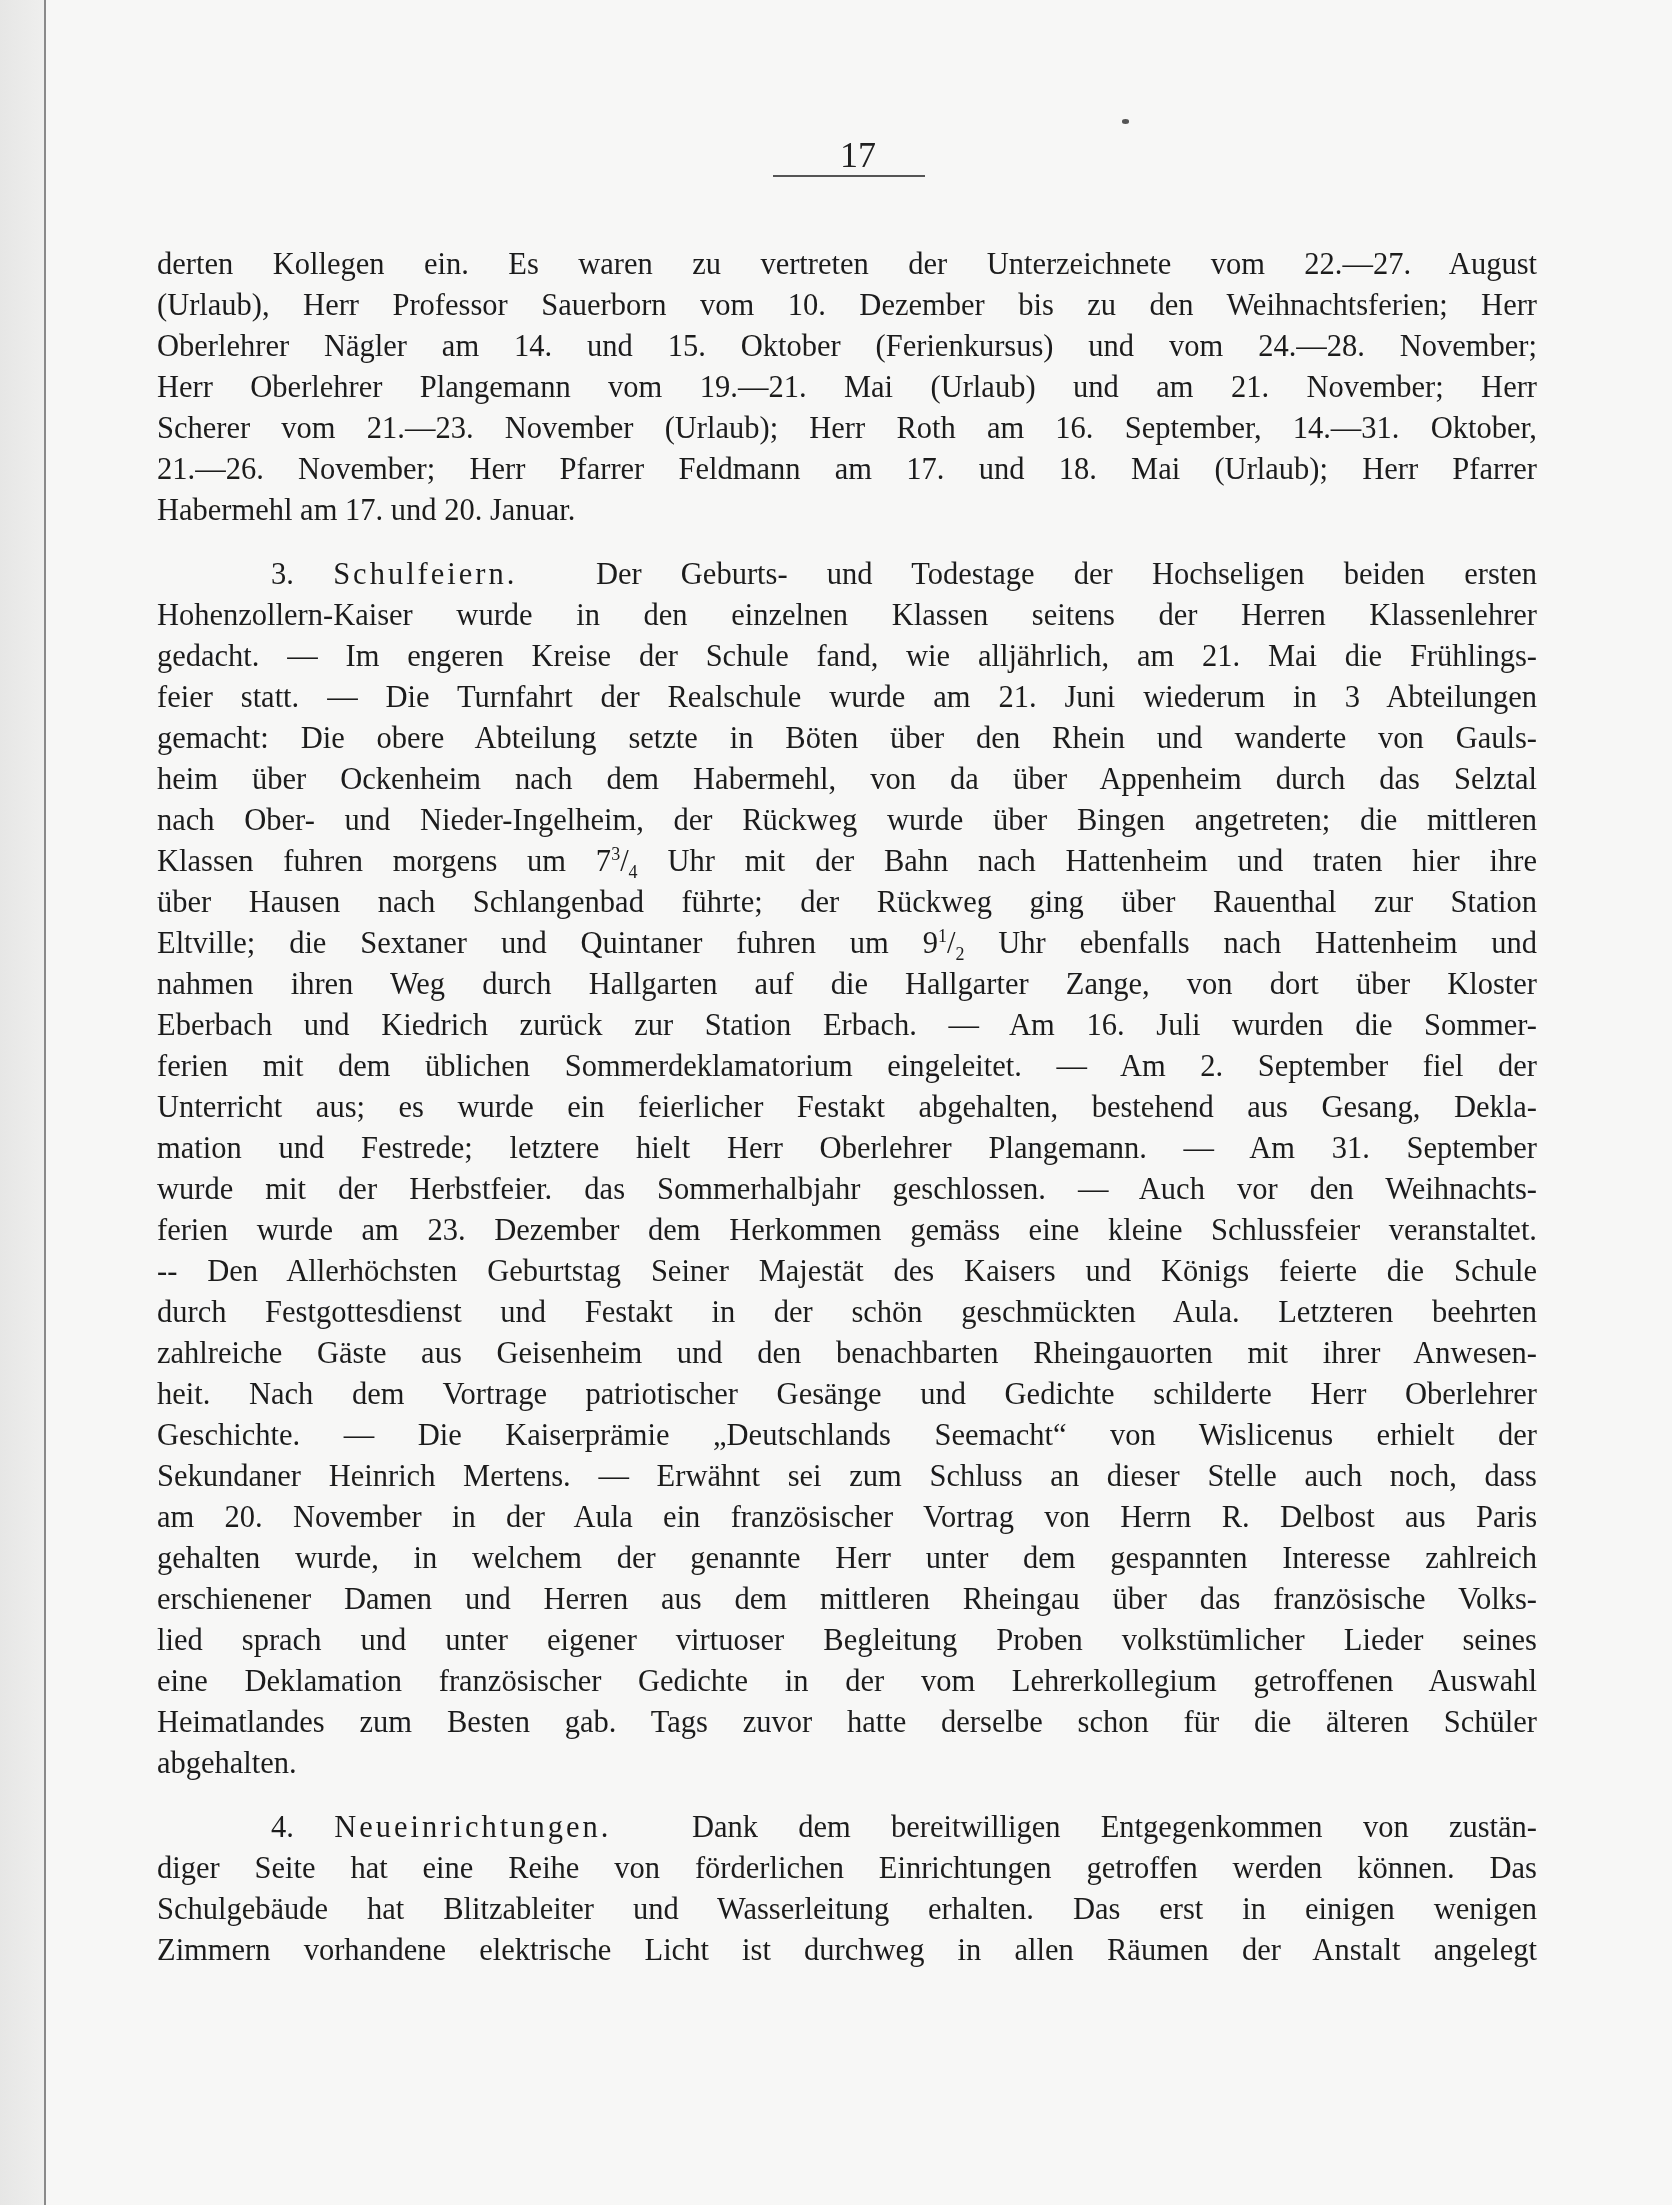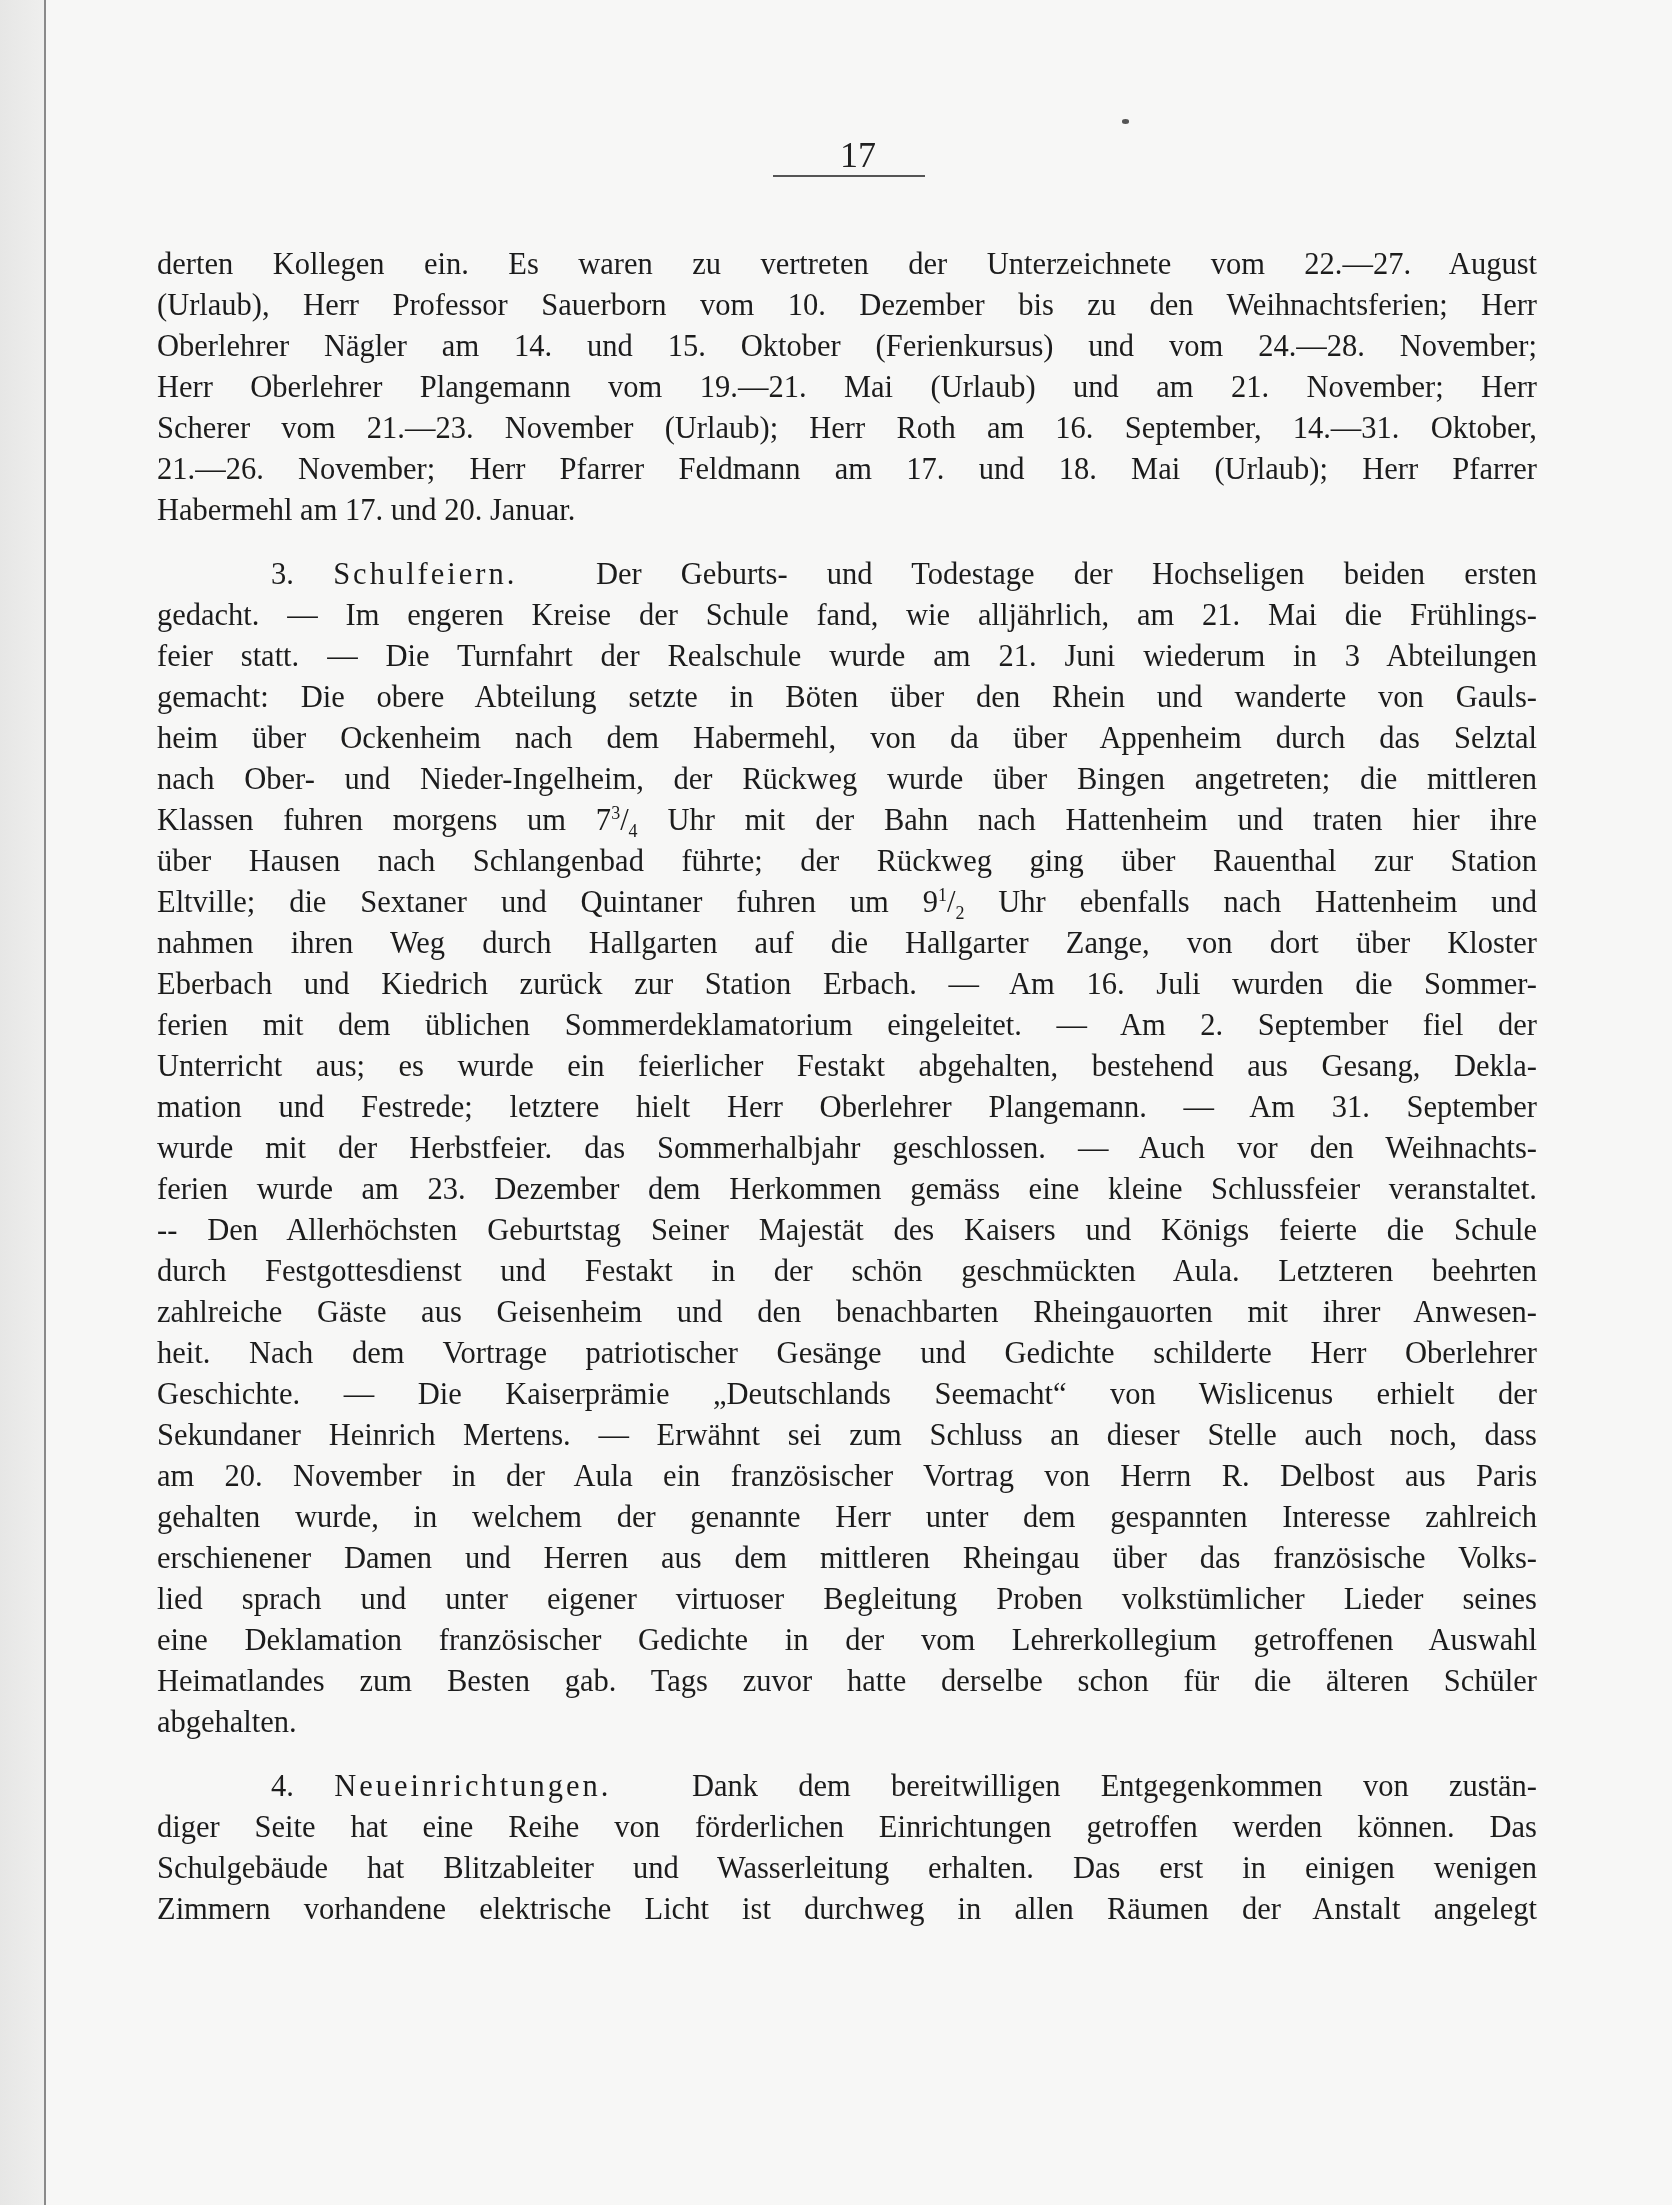--- a/index.html
+++ b/index.html
@@ -67,20 +67,21 @@
     <span class="line">Herr Oberlehrer Plangemann vom 19.—21. Mai (Urlaub) und am 21. November; Herr</span>
     <span class="line">Scherer vom 21.—23. November (Urlaub); Herr Roth am 16. September, 14.—31. Oktober,</span>
     <span class="line">21.—26. November; Herr Pfarrer Feldmann am 17. und 18. Mai (Urlaub); Herr Pfarrer</span>
     <span class="line last">Habermehl am 17. und 20. Januar.</span>
   </div>
 
   <div class="para-gap"></div>
 
   <div>
     <span class="line indent"><span>3.</span> <span class="spaced">Schulfeiern.</span>&nbsp; <span>Der Geburts- und Todestage der Hochseligen beiden ersten</span></span>
+    <span class="line">Hohenzollern-Kaiser wurde in den einzelnen Klassen seitens der Herren Klassenlehrer</span>
     <span class="line">gedacht. — Im engeren Kreise der Schule fand, wie alljährlich, am 21. Mai die Frühlings-</span>
     <span class="line">feier statt. — Die Turnfahrt der Realschule wurde am 21. Juni wiederum in 3 Abteilungen</span>
     <span class="line">gemacht: Die obere Abteilung setzte in Böten über den Rhein und wanderte von Gauls-</span>
     <span class="line">heim über Ockenheim nach dem Habermehl, von da über Appenheim durch das Selztal</span>
     <span class="line">nach Ober- und Nieder-Ingelheim, der Rückweg wurde über Bingen angetreten; die mittleren</span>
     <span class="line"><span>Klassen fuhren morgens um 7</span><sup>3</sup><span>/</span><sub>4</sub><span> Uhr mit der Bahn nach Hattenheim und traten hier ihre</span></span>
     <span class="line">über Hausen nach Schlangenbad führte; der Rückweg ging über Rauenthal zur Station</span>
     <span class="line"><span>Eltville; die Sextaner und Quintaner fuhren um 9</span><sup>1</sup><span>/</span><sub>2</sub><span> Uhr ebenfalls nach Hattenheim und</span></span>
     <span class="line">nahmen ihren Weg durch Hallgarten auf die Hallgarter Zange, von dort über Kloster</span>
     <span class="line">Eberbach und Kiedrich zurück zur Station Erbach. — Am 16. Juli wurden die Sommer-</span>

